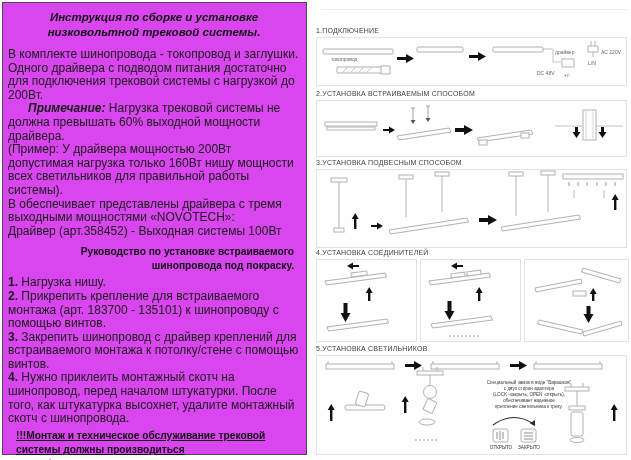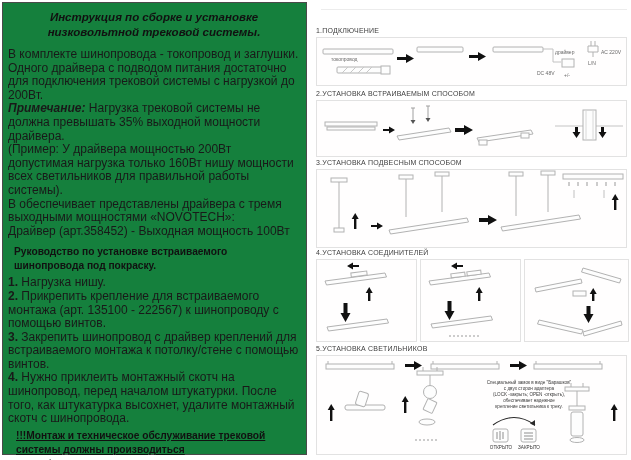--- a/index.html
+++ b/index.html
@@ -7,32 +7,32 @@
     width:631px;height:460px;background:#ffffff;
     font-family:"Liberation Sans","DejaVu Sans",sans-serif;
     color:#1c1c1c;position:relative;overflow:hidden;
   }
   .page{position:absolute;inset:0;background:#fff;}
 
   
   .left-box{
     position:absolute;left:2px;top:2px;width:305px;height:453px;
     border:1px solid #4a4a4a;box-sizing:border-box;
-    padding:5px 6px 0 5px;background:#15803d;
+    padding:5px 6px 0 5px;background:#d946ef;
   }
   .doc-title{
     font-size:11.5px;font-weight:bold;font-style:italic;
     text-align:center;line-height:15px;margin:2px 4px 8px 4px;color:#111;
   }
   .body-text{font-size:12px;line-height:13.6px;color:#191919;}
   .para{margin:0;}
-  .lead{font-weight:bold;font-style:italic;}
+  .lead{font-weight:bold;font-style:italic;margin-left:20px;}
   .step-num{font-weight:bold;}
   .guide-title{
-    font-size:10.2px;font-weight:bold;text-align:left;
+    font-size:10.2px;font-weight:bold;text-align:right;
     line-height:14px;margin:7px 6px 3px 6px;color:#111;
   }
   .warning{
     font-size:10.2px;font-weight:bold;text-align:left;
     line-height:14.5px;margin:3px 8px 0 8px;color:#111;text-decoration:underline;
   }
 
   
   .right-panel{position:absolute;left:315px;top:0;width:314px;height:460px;}
   .page-edge{position:absolute;left:6px;top:9px;width:306px;border-top:1px solid #ececec;}
@@ -60,29 +60,29 @@
 </style>
 </head>
 <body>
 
 <div class="page">
 
   <div class="left-box">
     <div class="doc-title">Инструкция по сборке и установке низковольтной трековой системы.</div>
     <div class="body-text">
       <div class="para">В комплекте шинопровода - токопровод и заглушки. Одного драйвера с подводом питания достаточно для подключения трековой системы с нагрузкой до 200Вт.</div>
-      <div class="para"><span class="lead">Примечание:</span><span> Нагрузка трековой системы не должна превышать 35% выходной мощности драйвера.</span></div>
+      <div class="para"><span class="lead">Примечание:</span><span> Нагрузка трековой системы не должна превышать 60% выходной мощности драйвера.</span></div>
       <div class="para">(Пример: У драйвера мощностью 200Вт допустимая нагрузка только 160Вт нишу мощности всех светильников для правильной работы системы).</div>
       <div class="para">В обеспечивает представлены драйвера с тремя выходными мощностями «NOVOTECH»:</div>
-      <div class="para">Драйвер (арт.358452) - Выходная мощность 100Вт</div>
+      <div class="para">Драйвер (арт.358452) - Выходная системы 100Вт</div>
     </div>
     <div class="guide-title">Руководство по установке встраиваемого шинопровода под покраску.</div>
     <div class="body-text">
       <div class="para"><span class="step-num">1.</span><span> Нагрузка нишу.</span></div>
-      <div class="para"><span class="step-num">2.</span><span> Прикрепить крепление для встраиваемого монтажа (арт. 135100 - 222567) к шинопроводу с помощью винтов.</span></div>
+      <div class="para"><span class="step-num">2.</span><span> Прикрепить крепление для встраиваемого монтажа (арт. 183700 - 135101) к шинопроводу с помощью винтов.</span></div>
       <div class="para"><span class="step-num">3.</span><span> Закрепить шинопровод с драйвер креплений для встраиваемого монтажа к потолку/стене с помощью винтов.</span></div>
       <div class="para"><span class="step-num">4.</span><span> Нужно приклеить монтажный скотч на шинопровод, перед началом штукатурки. После того, как штукатурка высохнет, удалите монтажный скотч с шинопровода.</span></div>
     </div>
     <div class="warning">!!!Монтаж и техническое обслуживание трековой системы должны производиться квалифицированным персоналом с соответствующими для этого полномочиями.</div>
   </div>
 
   <div class="right-panel">
     <div class="page-edge"></div>
 
     <div class="sec-heading" style="top:27px;">1.ПОДКЛЮЧЕНИЕ</div>

